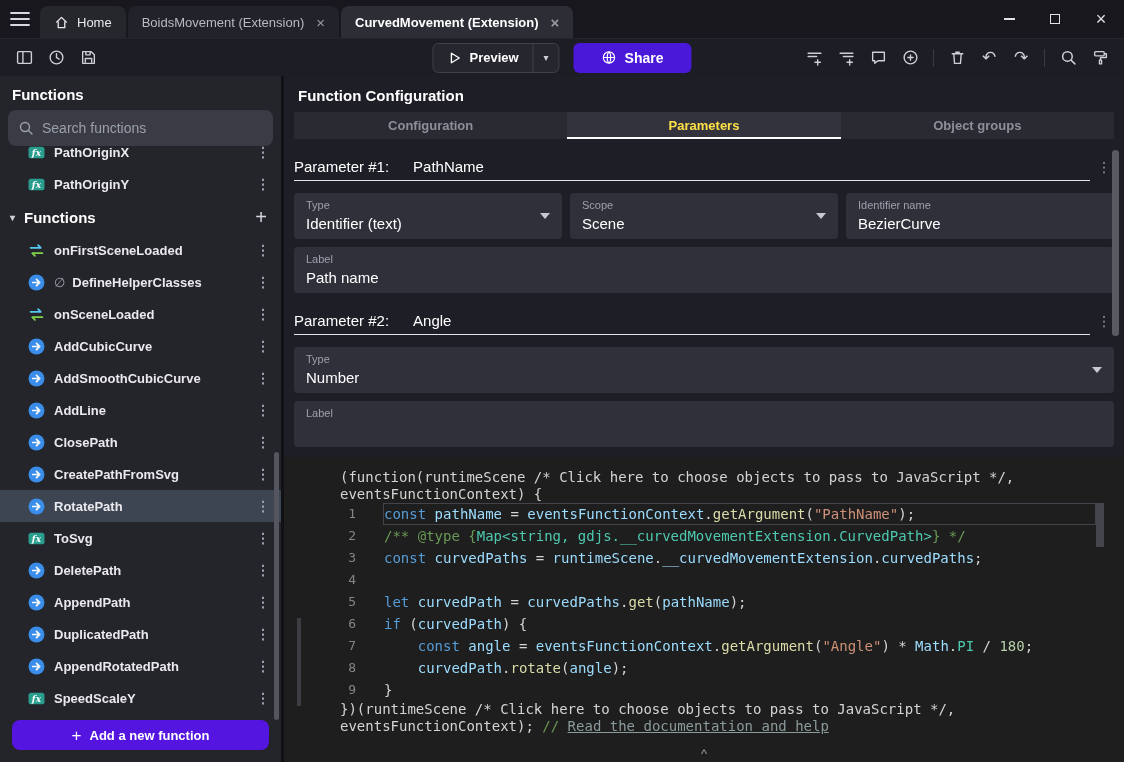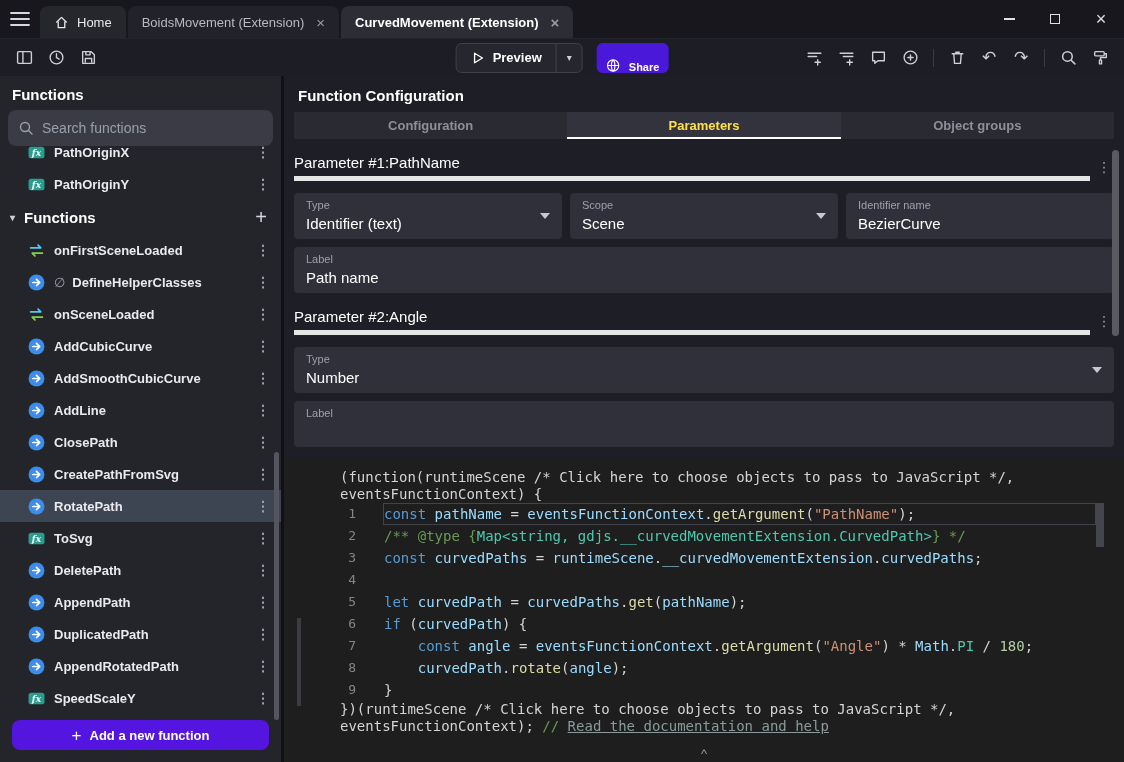--- a/index.html
+++ b/index.html
@@ -27,21 +27,21 @@
   
   .toolbar{height:38px;background:#1d1d25;display:flex;align-items:center;padding:0 10px;position:relative;flex:none;border-top:1px solid #24242c;}
   .tb-group{display:flex;align-items:center;gap:4px;}
   .tb-group.right{margin-left:auto;}
   .tb-btn{width:28px;height:28px;display:flex;align-items:center;justify-content:center;color:#cfcfd8;border-radius:4px;}
   .tb-divider{width:1px;height:18px;background:#3a3a44;margin:0 5px;}
   .toolbar-center{position:absolute;left:50%;top:50%;transform:translate(-50%,-50%);display:flex;align-items:center;gap:14px;}
   .preview-btn{display:flex;align-items:stretch;height:30px;background:#26262e;border:1px solid #41414c;border-radius:6px;color:#fff;overflow:hidden;}
   .preview-main{display:flex;align-items:center;gap:8px;padding:0 14px;font-size:13px;font-weight:700;color:#fff;}
   .preview-caret{width:26px;display:flex;align-items:center;justify-content:center;border-left:1px solid #41414c;color:#cfcfd8;font-size:10px;}
-  .share-btn{display:flex;align-items:flex-end;gap:8px;height:30px;padding:0 9px;border-radius:6px;color:#fff;font-size:11px;font-weight:700;}
+  .share-btn{display:flex;align-items:center;gap:8px;height:30px;padding:0 28px;border-radius:6px;color:#fff;font-size:14px;font-weight:700;}
 
   
   .content{flex:1;display:flex;min-height:0;}
   .v-divider{width:3px;background:#101015;flex:none;}
 
   
   .sidebar{width:281px;background:#24242b;display:flex;flex-direction:column;position:relative;flex:none;}
   .sb-title{padding:10px 12px 7px;font-size:15px;font-weight:700;color:#fff;flex:none;}
   .search-box{margin:0 8px;height:36px;background:#3b3b45;border-radius:8px;display:flex;align-items:center;gap:8px;padding:0 10px;color:#98a0ac;flex:none;}
   .search-box input{flex:1;background:transparent;border:none;outline:none;color:#fdba74;font-size:14px;font-family:inherit;min-width:0;}
@@ -62,21 +62,21 @@
   .sb-scrollbar{position:absolute;right:2px;top:376px;width:5px;height:268px;background:#55555f;border-radius:3px;}
 
   
   .main{flex:1;display:flex;flex-direction:column;background:#1e1e26;min-width:0;position:relative;}
   .main-title{padding:11px 14px 8px;font-size:15px;font-weight:700;color:#fff;flex:none;}
   .cfg-tabbar{margin:0 10px;display:flex;background:#2a2a33;height:27px;flex:none;}
   .cfg-tab{flex:1;display:flex;align-items:center;justify-content:center;font-size:13px;font-weight:600;color:#8f8f9b;}
   .cfg-tab.active{color:#fde047;background:#33333d;box-shadow:inset 0 -2px 0 #ffffff;}
   .params{padding:0 10px;flex:none;height:318px;}
   .param-row{display:flex;align-items:flex-end;margin-top:14px;height:28px;}
-  .param-underline-group{flex:1;display:flex;align-items:baseline;gap:0;border-bottom:5px solid #e5e5e5;padding-bottom:5px;}
+  .param-underline-group{flex:1;display:flex;align-items:baseline;gap:24px;border-bottom:1px solid #e5e5e5;padding-bottom:5px;}
   .param-title,.param-name{font-size:15px;color:#fff;}
   .param-dots{align-self:center;margin-left:4px;}
   .fields-grid{display:grid;grid-template-columns:repeat(3,1fr);gap:8px;margin-top:12px;}
   .field{position:relative;background:#30303b;border-radius:4px;height:46px;padding:6px 12px 0;overflow:hidden;}
   .field.full{grid-column:1/-1;}
   .field-label{font-size:11px;color:#9fa0ad;}
   .field-value{font-size:15px;color:#fff;margin-top:4px;white-space:nowrap;}
   .chevron{position:absolute;right:12px;top:20px;width:0;height:0;border-left:5px solid transparent;border-right:5px solid transparent;border-top:6px solid #c8c8d2;}
   .params-scrollbar{position:absolute;right:5px;top:74px;width:7px;height:186px;background:#5a5a63;border-radius:4px;z-index:3;}
 

